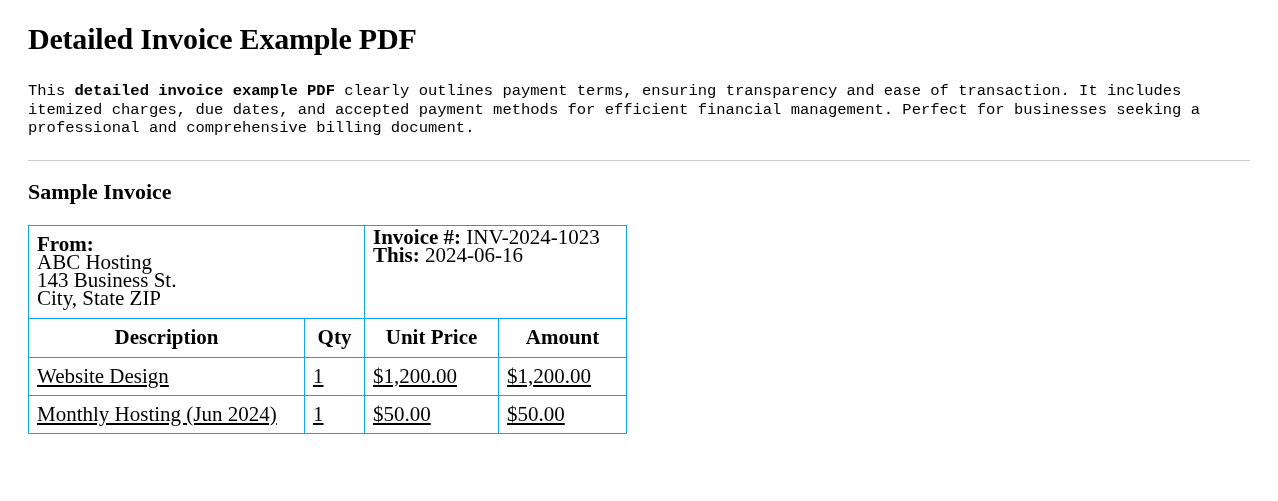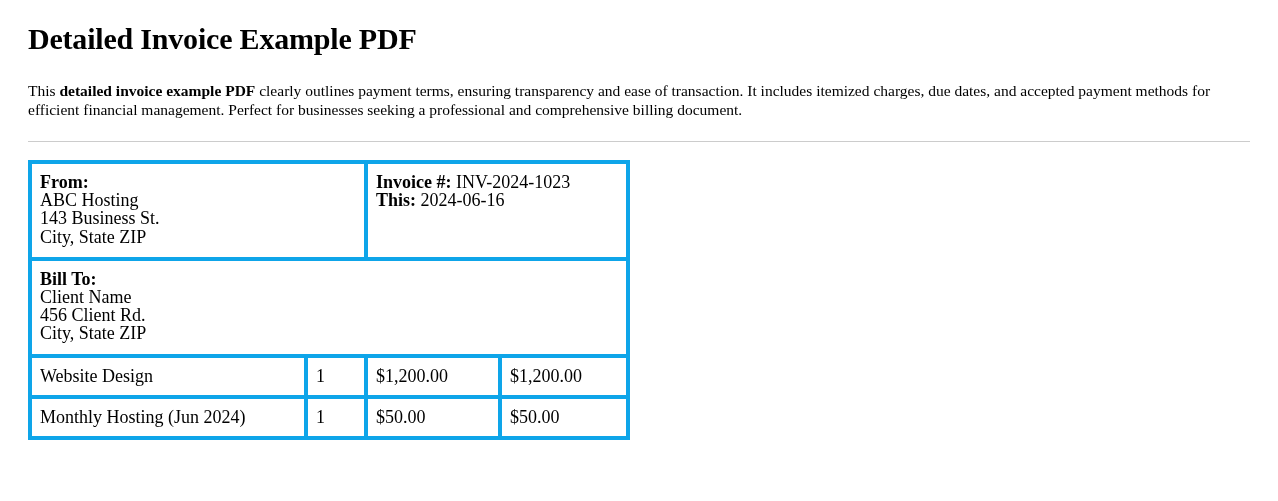--- a/index.html
+++ b/index.html
@@ -24,77 +24,80 @@
     font-weight: bold;
     margin: 0 0 26px 0;
     letter-spacing: -0.2px;
   }
   p.intro {
     font-size: 15.5px;
     line-height: 18.5px;
     margin: 0 0 22px 0;
     max-width: 1222px;
     text-align: left;
+    font-family: Liberation Mono, monospace;
   }
   p.intro b { font-weight: bold; }
   hr.rule {
     border: none;
     border-top: 1px solid #cccccc;
     margin: 0 0 18px 0;
   }
   h2.section-title {
     font-size: 22px;
     font-weight: bold;
     margin: 0 0 20px 0;
   }
   table.invoice {
     border-collapse: collapse;
     width: 598px;
     table-layout: fixed;
   }
   table.invoice td, table.invoice th {
-    border: 4px solid #0ea5e9;
+    border: 1px solid #0ea5e9;
     vertical-align: top;
-    font-size: 18px;
+    font-size: 21px;
     line-height: 18.2px;
   }
   td.party {
     padding: 9px 0 11px 8px;
   }
   td.meta {
-    padding: 9px 0 11px 8px;
+    padding: 2px 0 11px 8px;
     vertical-align: middle;
   }
   .lbl { font-weight: bold; }
   .line { display: block; }
   th.col {
     text-align: center;
     font-weight: bold;
     padding: 9px 4px 10px 4px;
   }
   td.cell {
     padding: 9px 4px 10px 8px;
     text-align: left;
+    text-decoration: underline;
   }
   .w-desc { width: 276px; }
   .w-qty  { width: 60px;  }
   .w-unit { width: 134px; }
   .w-amt  { width: 128px; }
 </style>
 </head>
 <body>
 
 <div class="page">
 
   <h1 class="doc-title">Detailed Invoice Example PDF</h1>
 
   <p class="intro"><span>This </span><b>detailed invoice example PDF</b><span> clearly outlines payment terms, ensuring transparency and ease of transaction. It includes itemized charges, due dates, and accepted payment methods for efficient financial management. Perfect for businesses seeking a professional and comprehensive billing document.</span></p>
 
   <hr class="rule">
 
+  <h2 class="section-title">Sample Invoice</h2>
 
   <table class="invoice">
     <colgroup>
       <col class="w-desc">
       <col class="w-qty">
       <col class="w-unit">
       <col class="w-amt">
     </colgroup>
     <tbody>
       <tr>
@@ -103,26 +106,24 @@
           <span class="line">ABC Hosting</span>
           <span class="line">143 Business St.</span>
           <span class="line">City, State ZIP</span>
         </td>
         <td class="meta" colspan="2">
           <span class="line"><span class="lbl">Invoice #:</span> <span>INV-2024-1023</span></span>
           <span class="line"><span class="lbl">This:</span> <span>2024-06-16</span></span>
         </td>
       </tr>
       <tr>
-        <td class="party" colspan="4">
-          <span class="line lbl">Bill To:</span>
-          <span class="line">Client Name</span>
-          <span class="line">456 Client Rd.</span>
-          <span class="line">City, State ZIP</span>
-        </td>
+        <th class="col">Description</th>
+        <th class="col">Qty</th>
+        <th class="col">Unit Price</th>
+        <th class="col">Amount</th>
       </tr>
       <tr>
         <td class="cell">Website Design</td>
         <td class="cell">1</td>
         <td class="cell">$1,200.00</td>
         <td class="cell">$1,200.00</td>
       </tr>
       <tr>
         <td class="cell">Monthly Hosting (Jun 2024)</td>
         <td class="cell">1</td>

